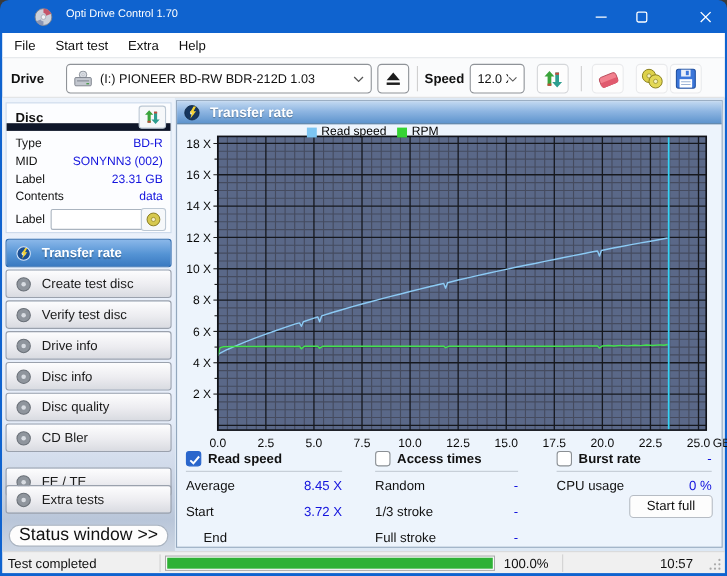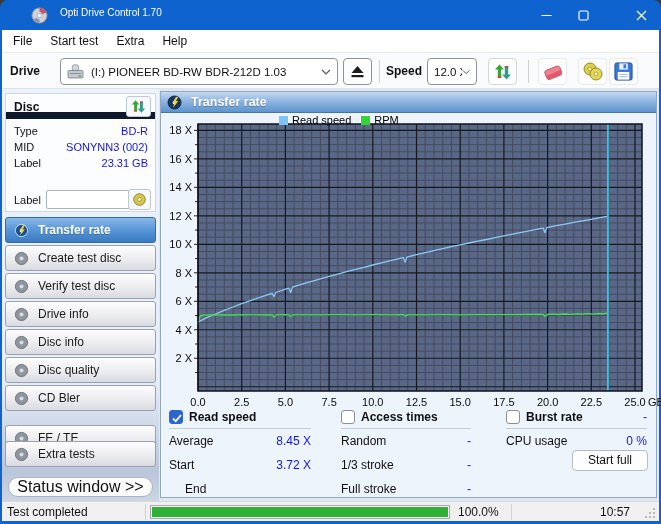--- a/index.html
+++ b/index.html
@@ -224,20 +224,24 @@
           <span class="lab">Type</span>
           <span class="val">BD-R</span>
         </div>
         <div class="disc-row" style="top:46px;">
           <span class="lab">MID</span>
           <span class="val">SONYNN3 (002)</span>
         </div>
         <div class="disc-row" style="top:62px;">
           <span class="lab">Label</span>
           <span class="val">23.31 GB</span>
+        </div>
+        <div class="disc-row" style="top:78px;">
+          <span class="lab">Contents</span>
+          <span class="val">data</span>
         </div>
         <div class="label-row">
           <span class="lab">Label</span>
           <input class="label-input" type="text" value="" style="">
           <div class="label-disc-btn">
             <svg width="15" height="15" viewBox="0 0 16 16">
               <circle cx="8" cy="8" r="6.2" fill="#d6c84e" stroke="#84771c" stroke-width="0.9"></circle>
               <circle cx="8" cy="8" r="2" fill="#f4eec2" stroke="#84771c" stroke-width="0.6"></circle>
             </svg>
           </div>

